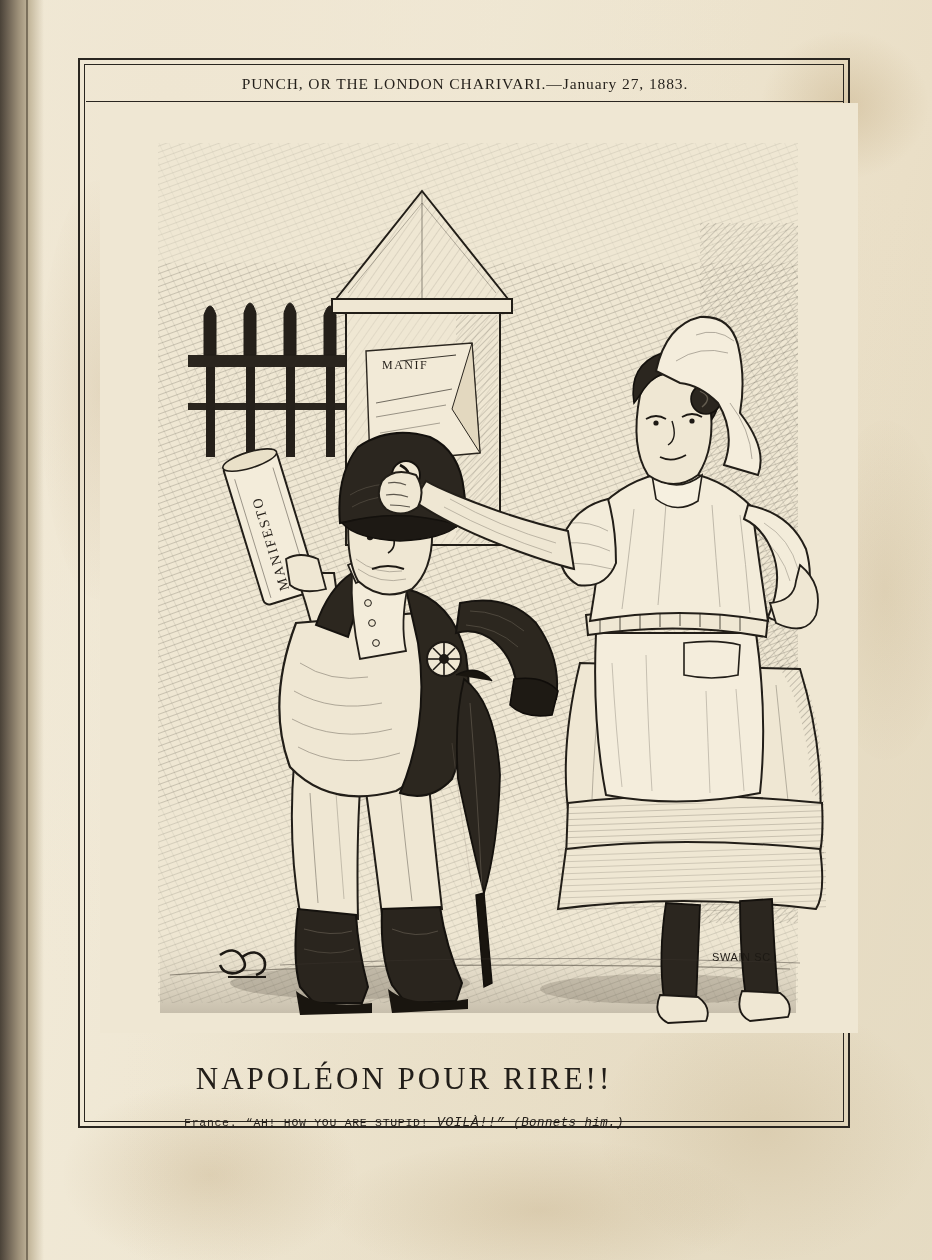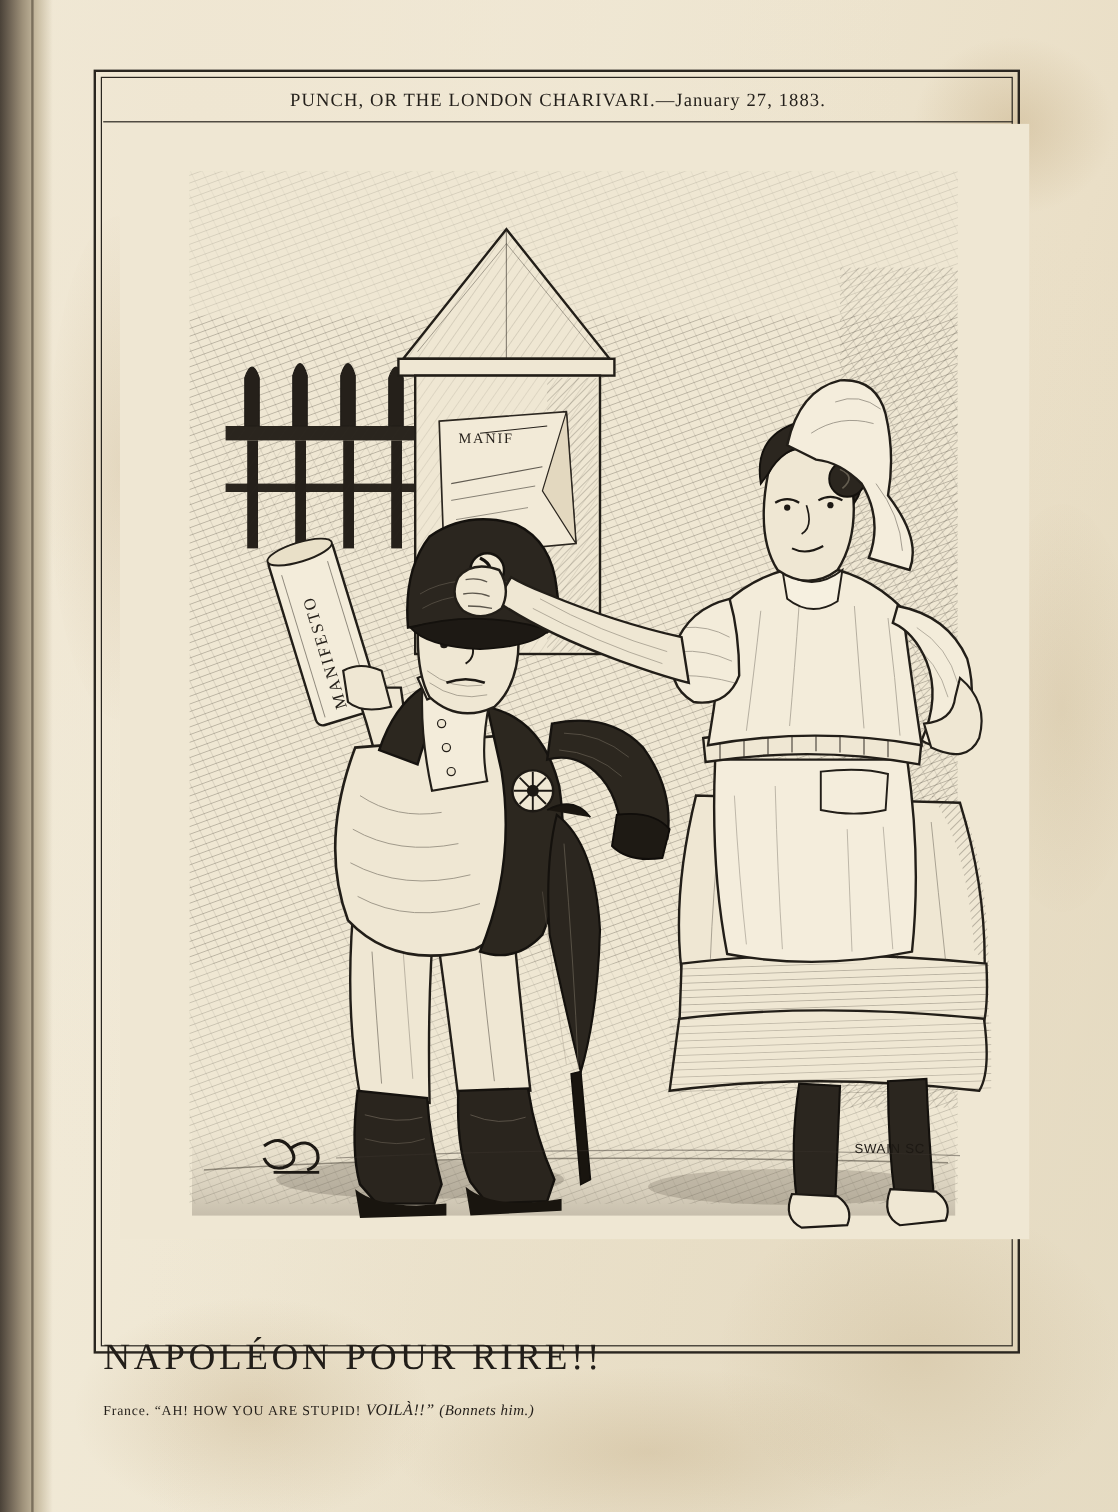--- a/index.html
+++ b/index.html
@@ -101,32 +101,33 @@
     left: 20px; top: 43px;
     width: 758px; height: 930px;
     overflow: hidden;
   }
 
   #art-svg { display: block; }
 
   
   #caption {
     position: absolute;
-    left: 6px; top: 1027px;
+    left: 6px; top: 975px;
     width: 636px;
+    text-align: center;
   }
   #caption-title {
     font-family: "Liberation Serif", serif;
     font-size: 31px;
     letter-spacing: 3px;
     color: #221e19;
     margin-top: 26px;
   }
   #caption-sub {
-    font-family: Liberation Serif, serif;
+    font-family: Liberation Mono, monospace;
     font-size: 13.5px;
     color: #241f1a;
     margin-top: 18px;
     letter-spacing: 0.4px;
   }
   #caption-sub .sc { font-size: 11.5px; letter-spacing: 0.7px; }
   #caption-sub .ital { font-style: italic; }
   #caption-sub .paren { font-style: italic; font-size: 12.5px; }
 </style>
 </head>

